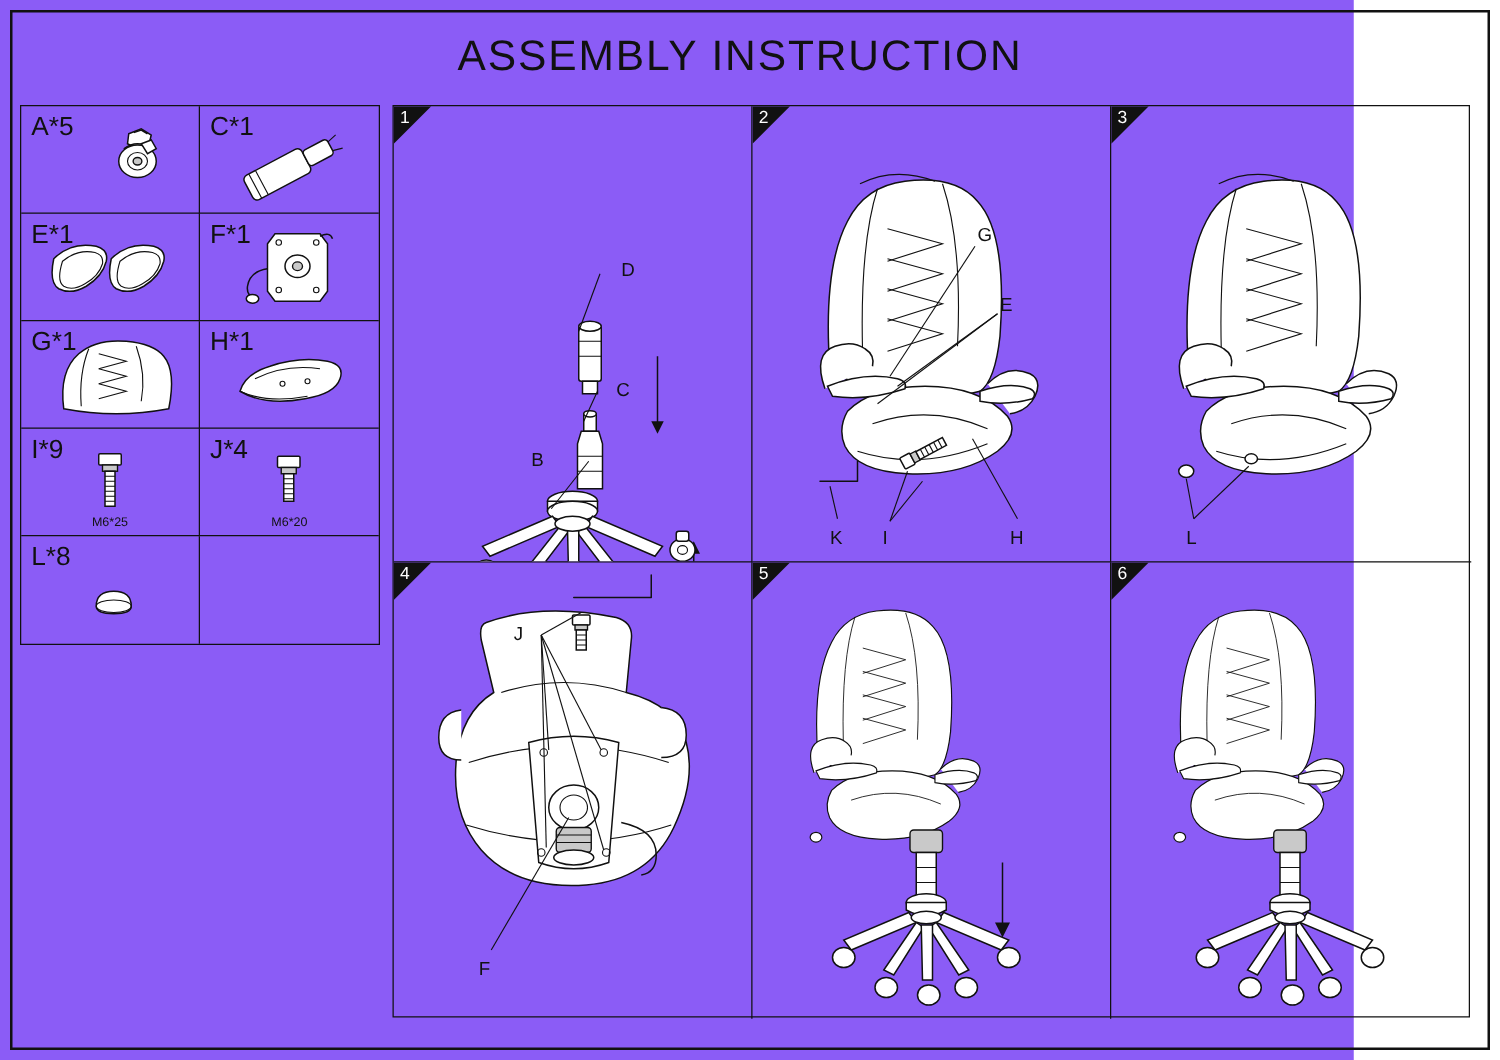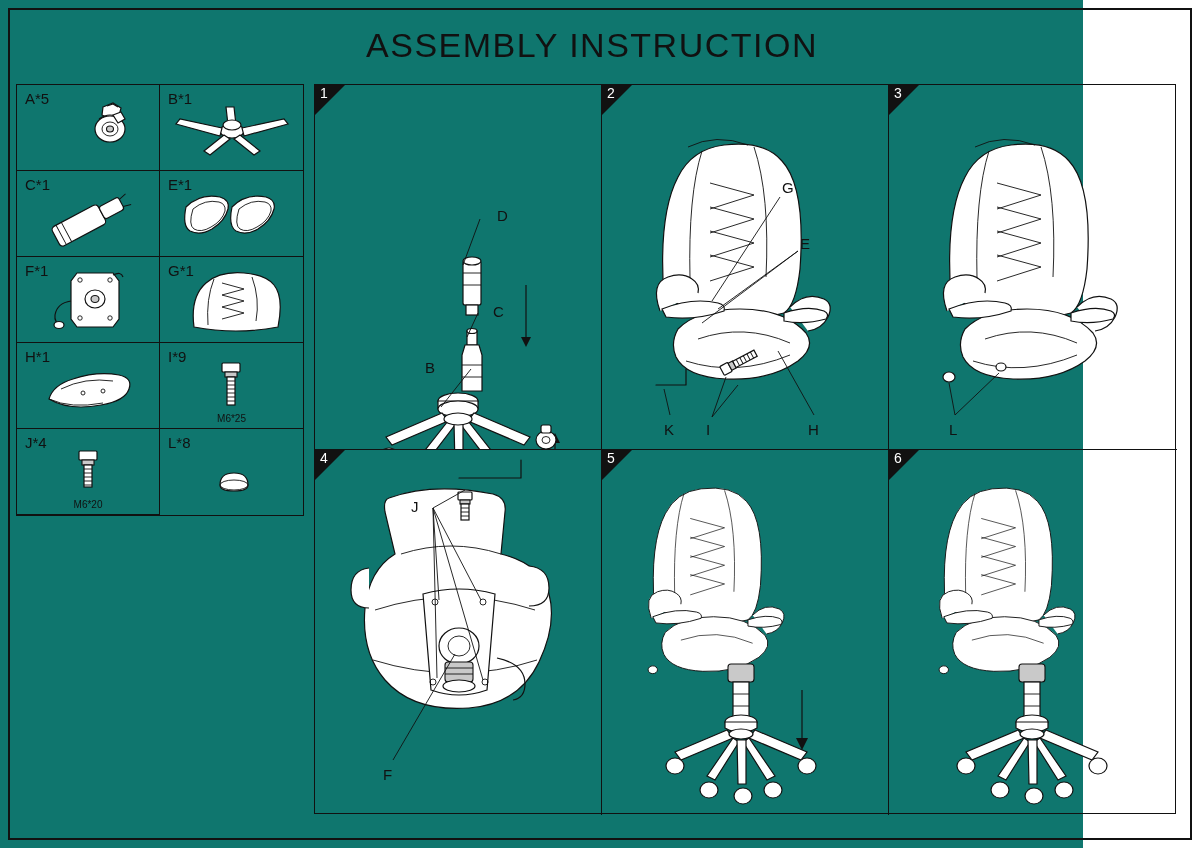--- a/index.html
+++ b/index.html
@@ -8,21 +8,21 @@
     background: #ffffff;
   }
   body {
     font-family: "Liberation Sans", sans-serif;
     color: #111111;
   }
   .page {
     position: relative;
     width: 1083px;
     height: 848px;
-    background: #0f766e;
+    background: #8b5cf6;
     box-sizing: border-box;
   }
   .outer-frame {
     position: absolute;
     left: 8px;
     top: 8px;
     width: 1184px;
     height: 832px;
     border: 2px solid #111111;
     box-sizing: border-box;
@@ -58,21 +58,21 @@
     border-bottom: 1.5px solid #111111;
     position: relative;
     overflow: hidden;
   }
   .part-cell:nth-child(2n) { border-right: none; }
   .part-cell.last-row { border-bottom: none; }
   .part-label {
     position: absolute;
     left: 8px;
     top: 5px;
-    font-size: 15px;
+    font-size: 21px;
     color: #111111;
   }
   .part-art {
     position: absolute;
     left: 0; top: 0; right: 0; bottom: 0;
   }
   .part-sub {
     position: absolute;
     bottom: 4px;
     width: 100%;
@@ -151,36 +151,20 @@
           <path class="ln" d="M90 21 l6 -2 5 3"></path>
           <ellipse class="fillw" cx="93" cy="44" rx="15" ry="13"></ellipse>
           <ellipse class="ln-thin" cx="93" cy="44" rx="8" ry="7"></ellipse>
           <ellipse class="fillgd" cx="93" cy="44" rx="3.5" ry="3"></ellipse>
           <path class="ln" d="M82 34 q11 -8 22 0"></path>
           <path class="fillw" d="M96 30 l8 -3 4 7 -7 4z"></path>
         </svg>
       </div>
     </div>
 
-    <div class="part-cell">
-      <div class="part-label">B*1</div>
-      <div class="part-art">
-        <svg width="144" height="86" viewBox="0 0 144 86">
-          <g transform="translate(72,46)">
-            <ellipse class="fillw" cx="0" cy="0" rx="12" ry="7"></ellipse>
-            <path class="fillw" d="M-10 -3 L-52 -12 L-56 -7 L-12 5 Z"></path>
-            <path class="fillw" d="M10 -3 L52 -12 L56 -7 L12 5 Z"></path>
-            <path class="fillw" d="M-8 4 L-28 20 L-22 24 L-2 8 Z"></path>
-            <path class="fillw" d="M8 4 L28 20 L22 24 L2 8 Z"></path>
-            <path class="fillw" d="M-4 -6 L-6 -24 L2 -24 L4 -6 Z"></path>
-            <ellipse class="fillw" cx="0" cy="-6" rx="9" ry="5"></ellipse>
-          </g>
-        </svg>
-      </div>
-    </div>
 
     <div class="part-cell">
       <div class="part-label">C*1</div>
       <div class="part-art">
         <svg width="144" height="86" viewBox="0 0 144 86">
           <g transform="rotate(-28 72 48)">
             <rect class="fillw" x="34" y="38" width="52" height="22" rx="4"></rect>
             <rect class="fillw" x="86" y="42" width="22" height="14" rx="3"></rect>
             <path class="ln-thin" d="M108 45 l8 -2 M108 53 l8 2"></path>
             <path class="ln-thin" d="M40 38 v22 M46 38 v22"></path>

